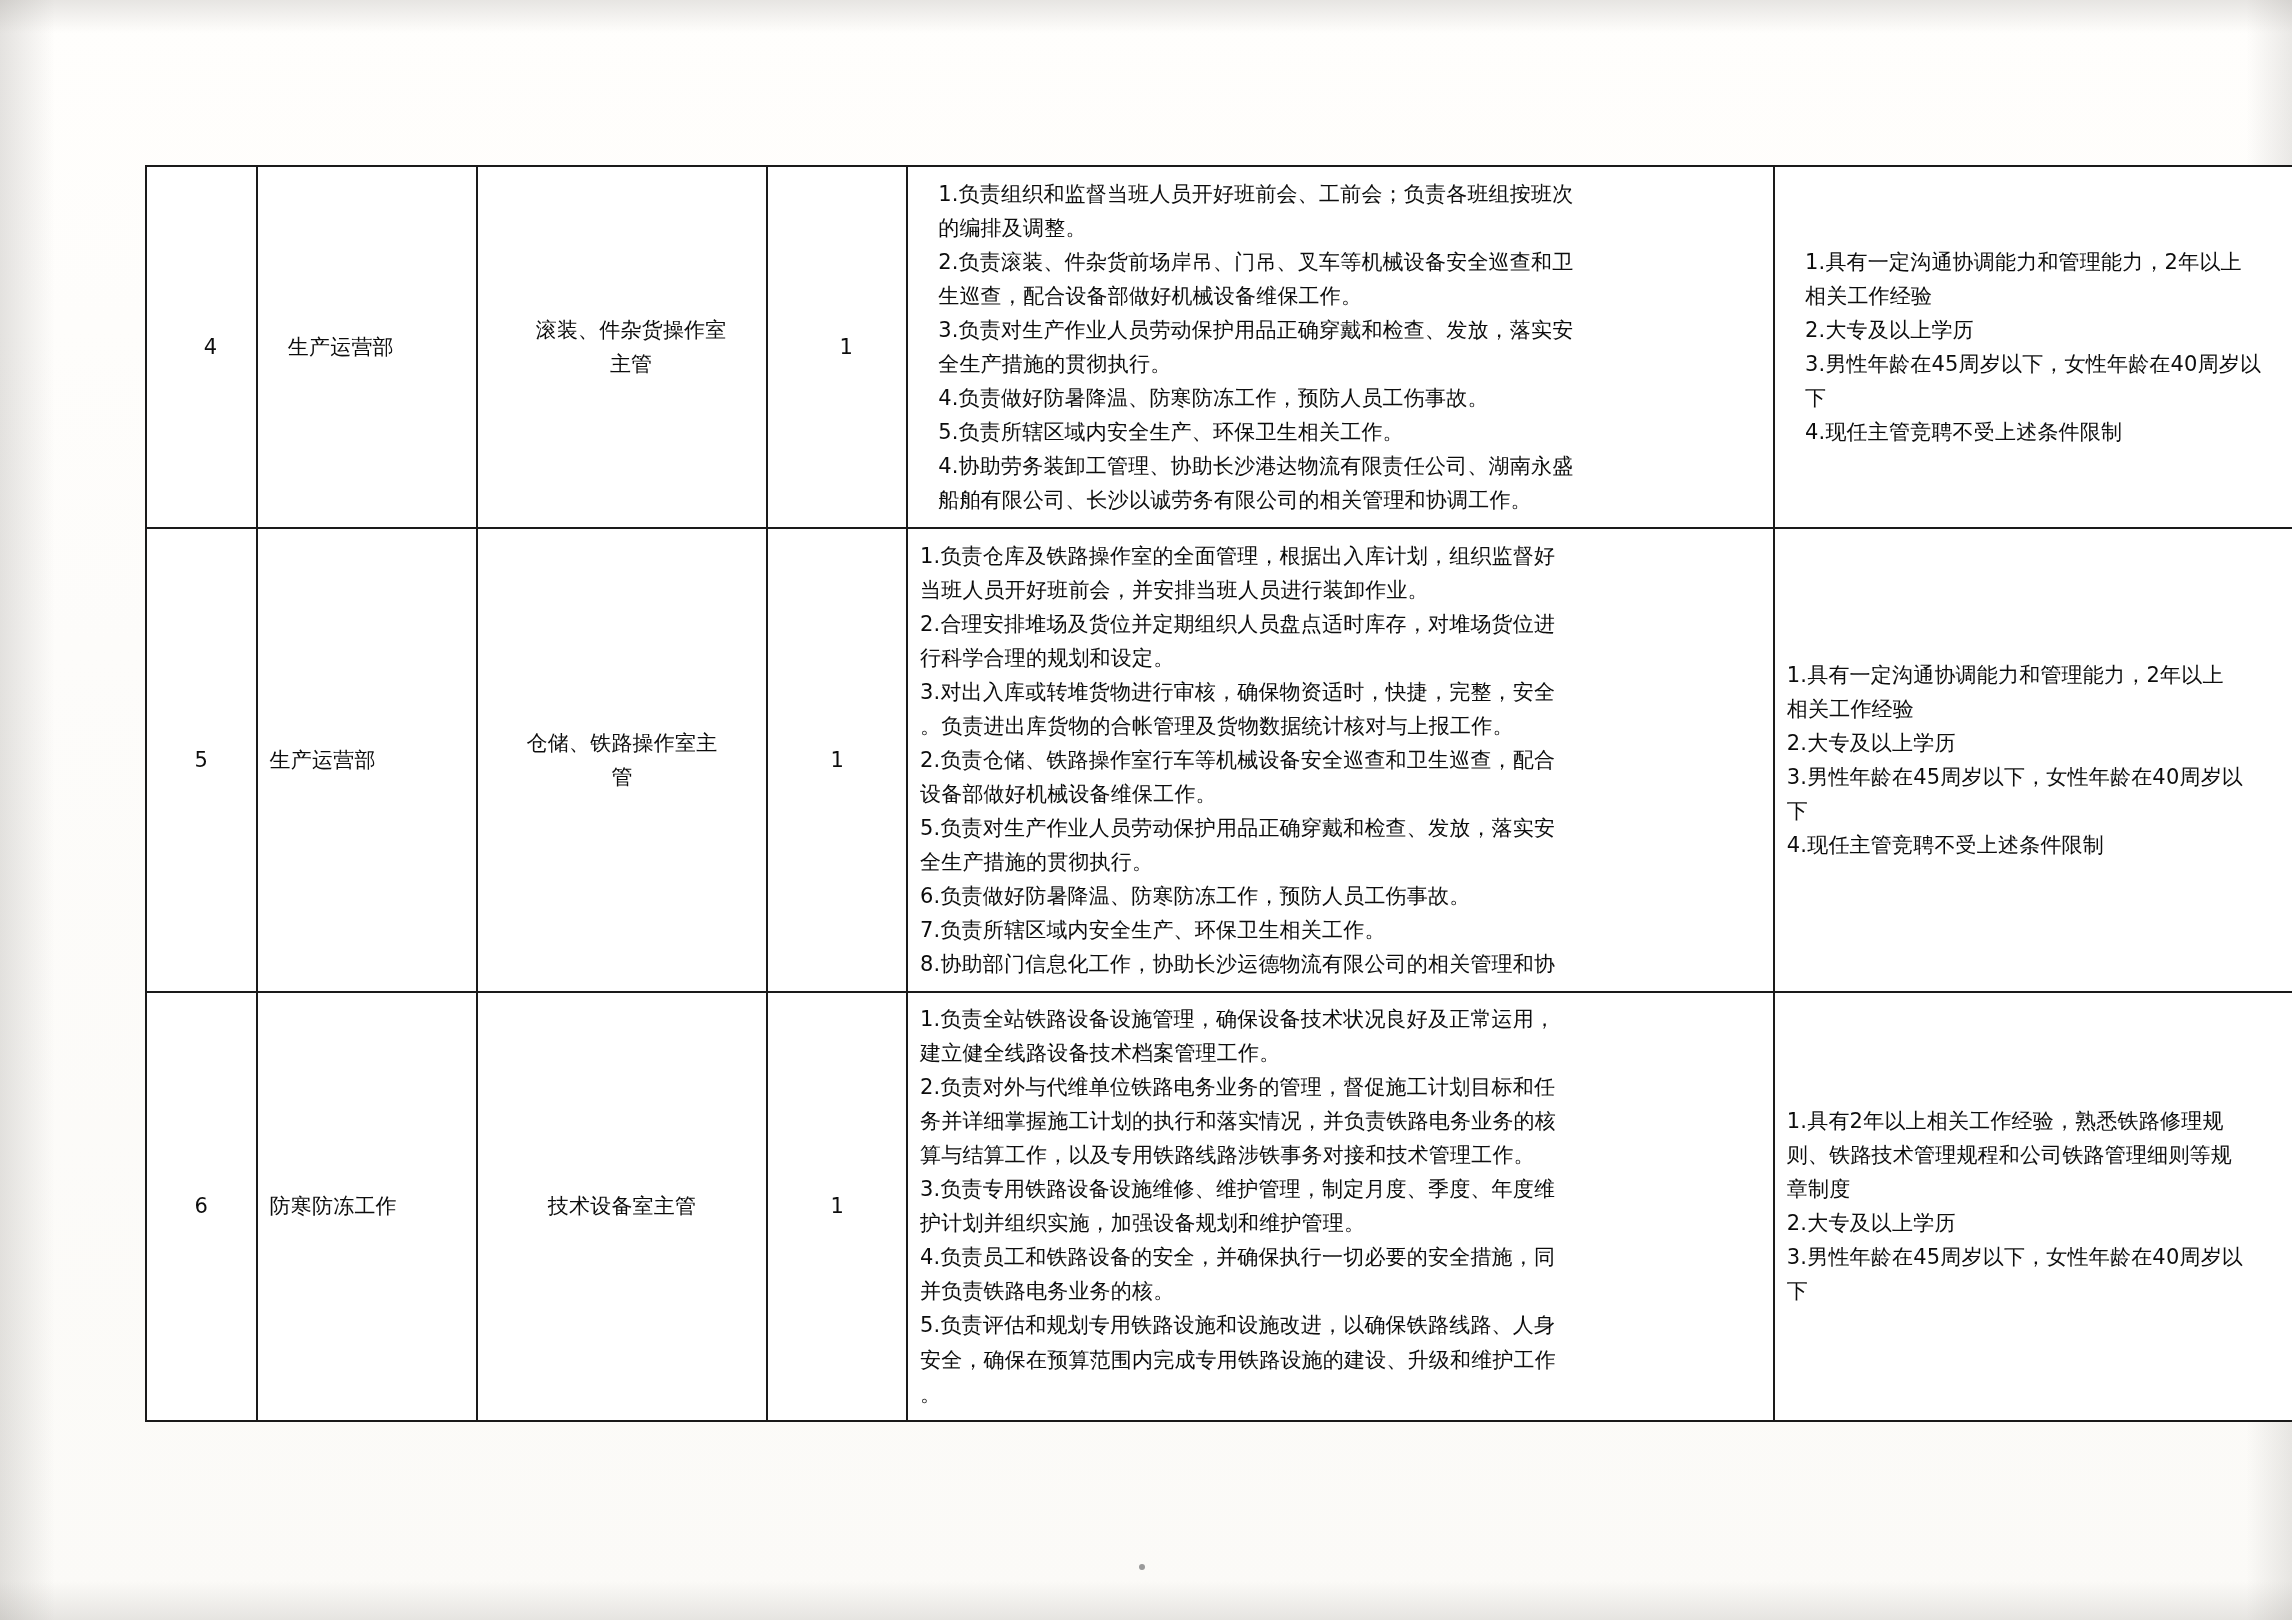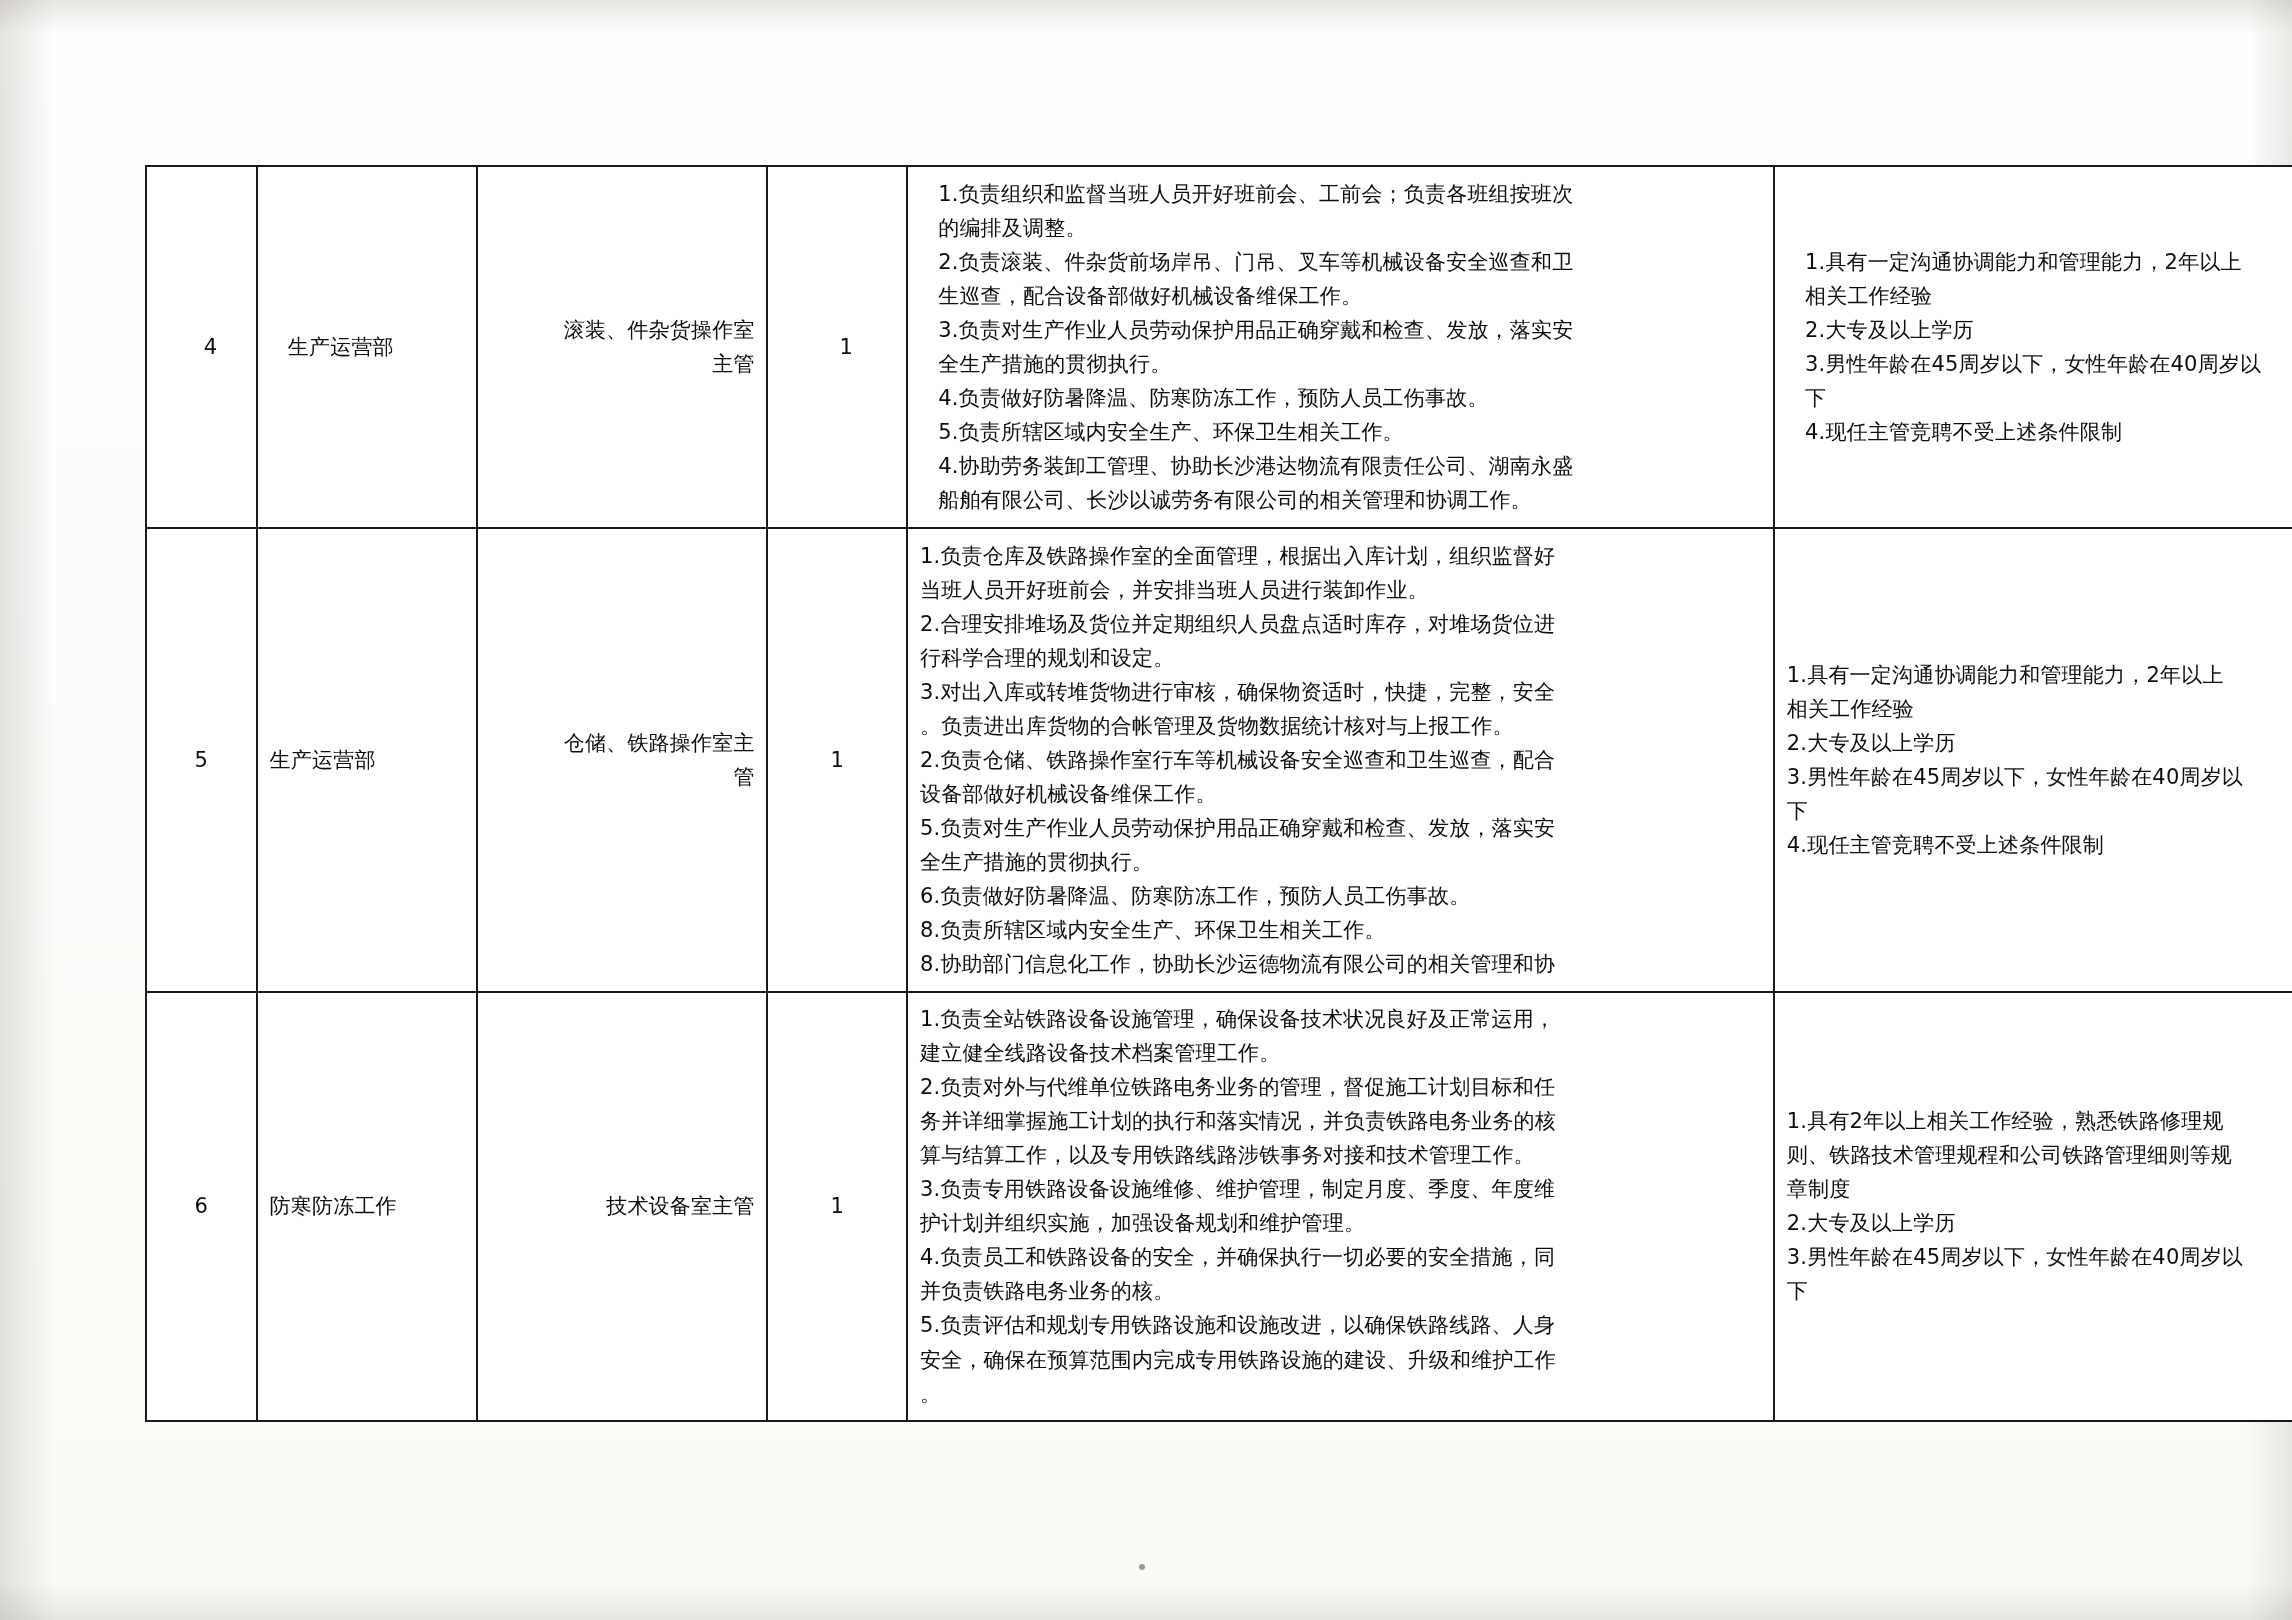--- a/index.html
+++ b/index.html
@@ -43,21 +43,21 @@
     border: 2px solid #1a1a1a;
     vertical-align: middle;
     padding: 9.8px 11.8px;
     font-size: 21px;
     line-height: 1.62;
     letter-spacing: 0.2px;
     color: #0d0d0d;
   }
   .c-no     { width: 67px;  text-align: center; }
   .c-dept   { width: 176px; text-align: left; }
-  .c-post   { width: 247px; text-align: right; }
+  .c-post   { width: 247px; text-align: center; }
   .c-num    { width: 96px;  text-align: center; }
   .c-duty   { width: 823px; text-align: left; vertical-align: middle; }
   .c-req    { width: 590px; text-align: left; vertical-align: middle; }
 
   .c-duty .line, .c-req .line {
     display: block;
     text-indent: 0;
     white-space: pre-wrap;
     word-break: break-all;
   }
@@ -172,21 +172,21 @@
           <span class="line">当班人员开好班前会，并安排当班人员进行装卸作业。</span>
           <span class="line">2.合理安排堆场及货位并定期组织人员盘点适时库存，对堆场货位进</span>
           <span class="line">行科学合理的规划和设定。</span>
           <span class="line">3.对出入库或转堆货物进行审核，确保物资适时，快捷，完整，安全</span>
           <span class="line">。负责进出库货物的合帐管理及货物数据统计核对与上报工作。</span>
           <span class="line">2.负责仓储、铁路操作室行车等机械设备安全巡查和卫生巡查，配合</span>
           <span class="line">设备部做好机械设备维保工作。</span>
           <span class="line">5.负责对生产作业人员劳动保护用品正确穿戴和检查、发放，落实安</span>
           <span class="line">全生产措施的贯彻执行。</span>
           <span class="line">6.负责做好防暑降温、防寒防冻工作，预防人员工伤事故。</span>
-          <span class="line">8.负责所辖区域内安全生产、环保卫生相关工作。</span>
+          <span class="line">7.负责所辖区域内安全生产、环保卫生相关工作。</span>
           <span class="line">8.协助部门信息化工作，协助长沙运德物流有限公司的相关管理和协</span>
         </td>
         <td class="c-req">
           <span class="line">1.具有一定沟通协调能力和管理能力，2年以上</span>
           <span class="line">相关工作经验</span>
           <span class="line">2.大专及以上学历</span>
           <span class="line">3.男性年龄在45周岁以下，女性年龄在40周岁以</span>
           <span class="line">下</span>
           <span class="line">4.现任主管竞聘不受上述条件限制</span>
         </td>

